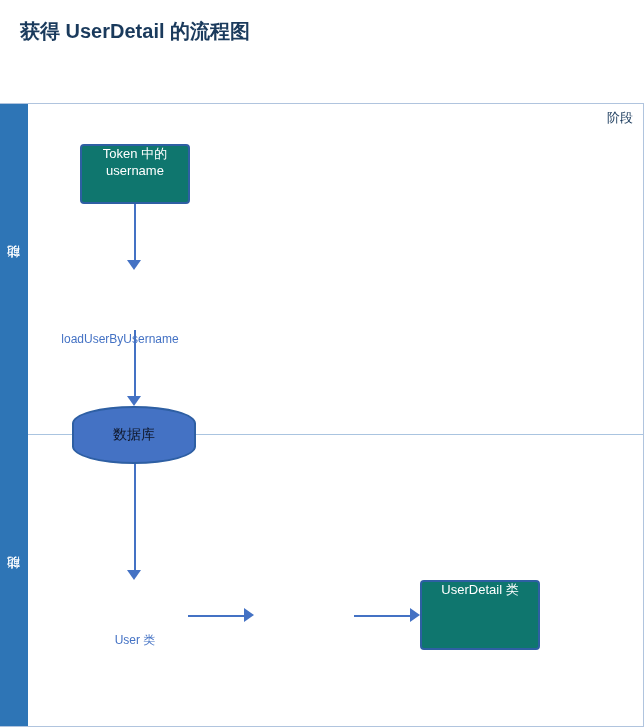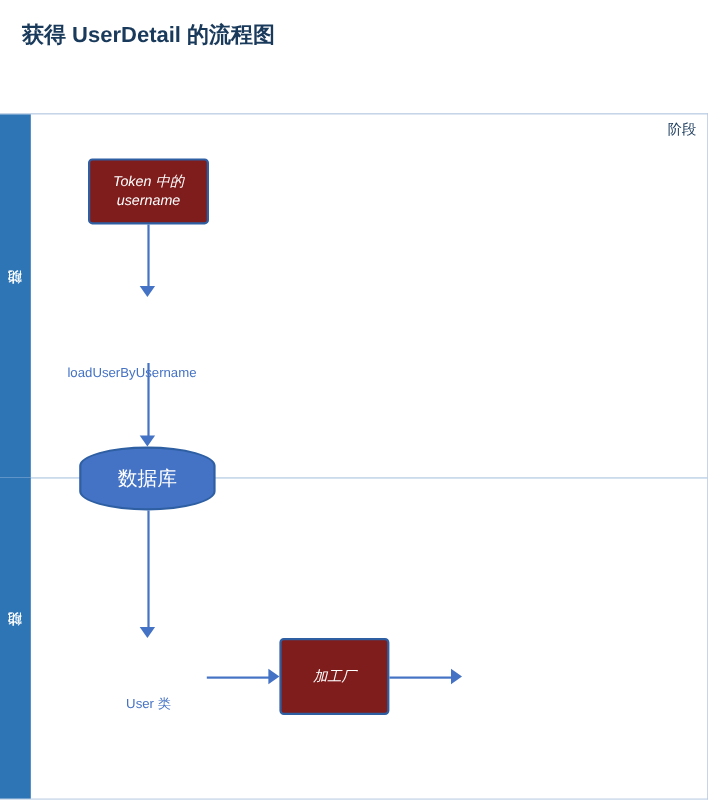--- a/index.html
+++ b/index.html
@@ -67,41 +67,39 @@
     .lane-label-text {
       color: #fff;
       font-size: 13px;
       writing-mode: vertical-rl;
       text-orientation: mixed;
       transform: rotate(180deg);
     }
     
     .node-rect {
       position: absolute;
-      background: #7f1d1d;
+      background: #0f766e;
       color: #fff;
+      border: 2px solid #2e5fa3;
+      display: flex;
+      justify-content: center;
+      text-align: center;
+      font-size: 13px;
+      line-height: 1.3;
+    }
+    .node-cylinder {
+      position: absolute;
+      background: #4472c4;
+      color: #0f172a;
       border: 2px solid #2e5fa3;
       display: flex;
       align-items: center;
       justify-content: center;
       text-align: center;
-      font-size: 13px;
-      line-height: 1.3;
-      font-style: italic;
-    }
-    .node-cylinder {
-      position: absolute;
-      background: #4472c4;
-      color: #ffffff;
-      border: 2px solid #2e5fa3;
-      display: flex;
-      align-items: center;
-      justify-content: center;
-      text-align: center;
-      font-size: 18px;
+      font-size: 14px;
       border-radius: 40%;
     }
     
     .arrow-line {
       position: absolute;
       background: #4472c4;
     }
     .arrow-head {
       position: absolute;
       width: 0;
@@ -161,25 +159,25 @@
 
       <div class="arrow-head" style="left:127px; top:466px; border-left:7px solid transparent; border-right:7px solid transparent; border-top:10px solid #4472c4;"></div>
 
 
       <div class="node-label" style="left:85px; top:528px; width:100px;">User 类</div>
 
       <div class="arrow-line" style="left:188px; top:511px; width:60px; height:2px;"></div>
 
       <div class="arrow-head" style="left:244px; top:504px; border-top:7px solid transparent; border-bottom:7px solid transparent; border-left:10px solid #4472c4;"></div>
 
-      <div class="node-rect" style="left:254px; top:476px; width:100px; height:70px; border-radius:4px;">
-        <span>加工厂</span>
-      </div>
 
 
       <div class="arrow-line" style="left:354px; top:511px; width:60px; height:2px;"></div>
 
       <div class="arrow-head" style="left:410px; top:504px; border-top:7px solid transparent; border-bottom:7px solid transparent; border-left:10px solid #4472c4;"></div>
 
+      <div class="node-rect" style="left:420px; top:476px; width:120px; height:70px; border-radius:4px;">
+        <span>UserDetail 类</span>
+      </div>
 
     </div>
   </div>
 </div>
 
 </body></html>

